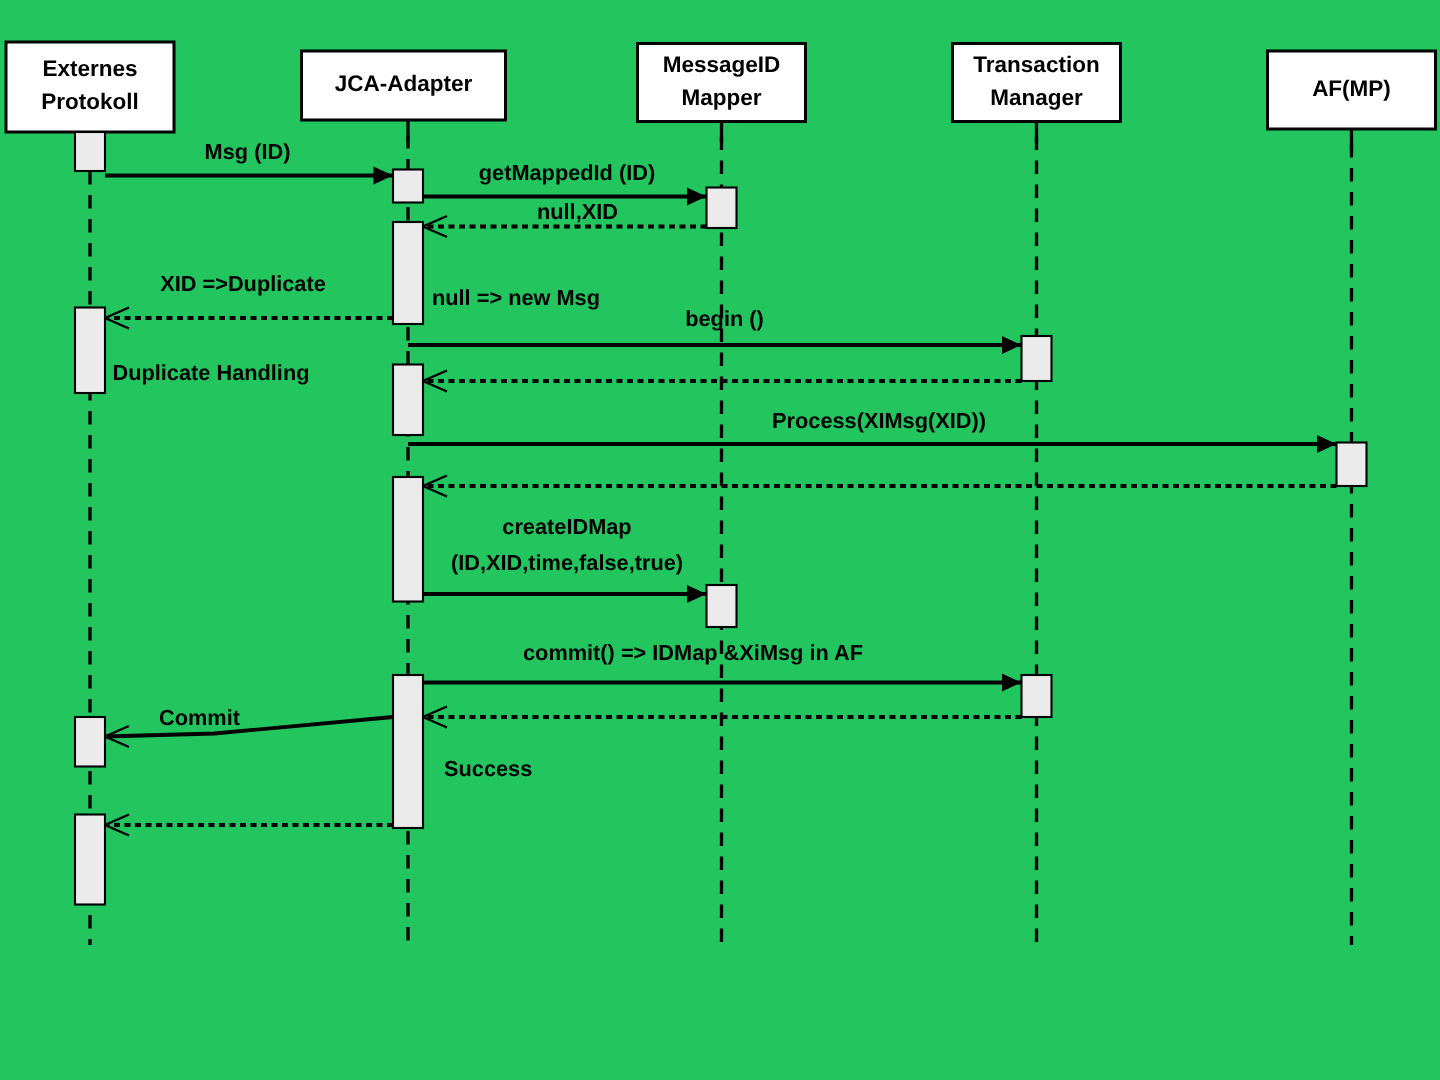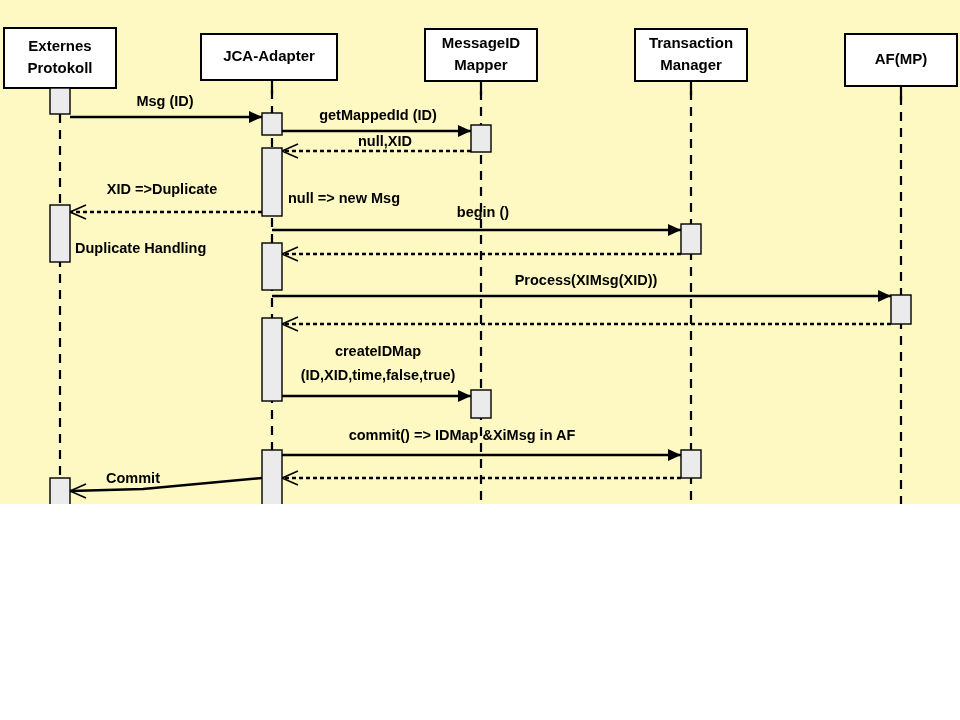--- a/index.html
+++ b/index.html
@@ -3,22 +3,22 @@
 <meta charset="utf-8">
 <style>
   html, body {
     margin: 0;
     padding: 0;
     background: #ffffff;
   }
   #diagram-root {
     position: relative;
     width: 960px;
-    height: 504px;
-    background: #fef9c3;
+    height: 720px;
+    background: #22c55e;
     font-family: "Liberation Sans", sans-serif;
     overflow: hidden;
   }
   svg#seq-svg {
     display: block;
     width: 960px;
     height: 720px;
   }
   .lifeline-box {
     fill: #ffffff;

